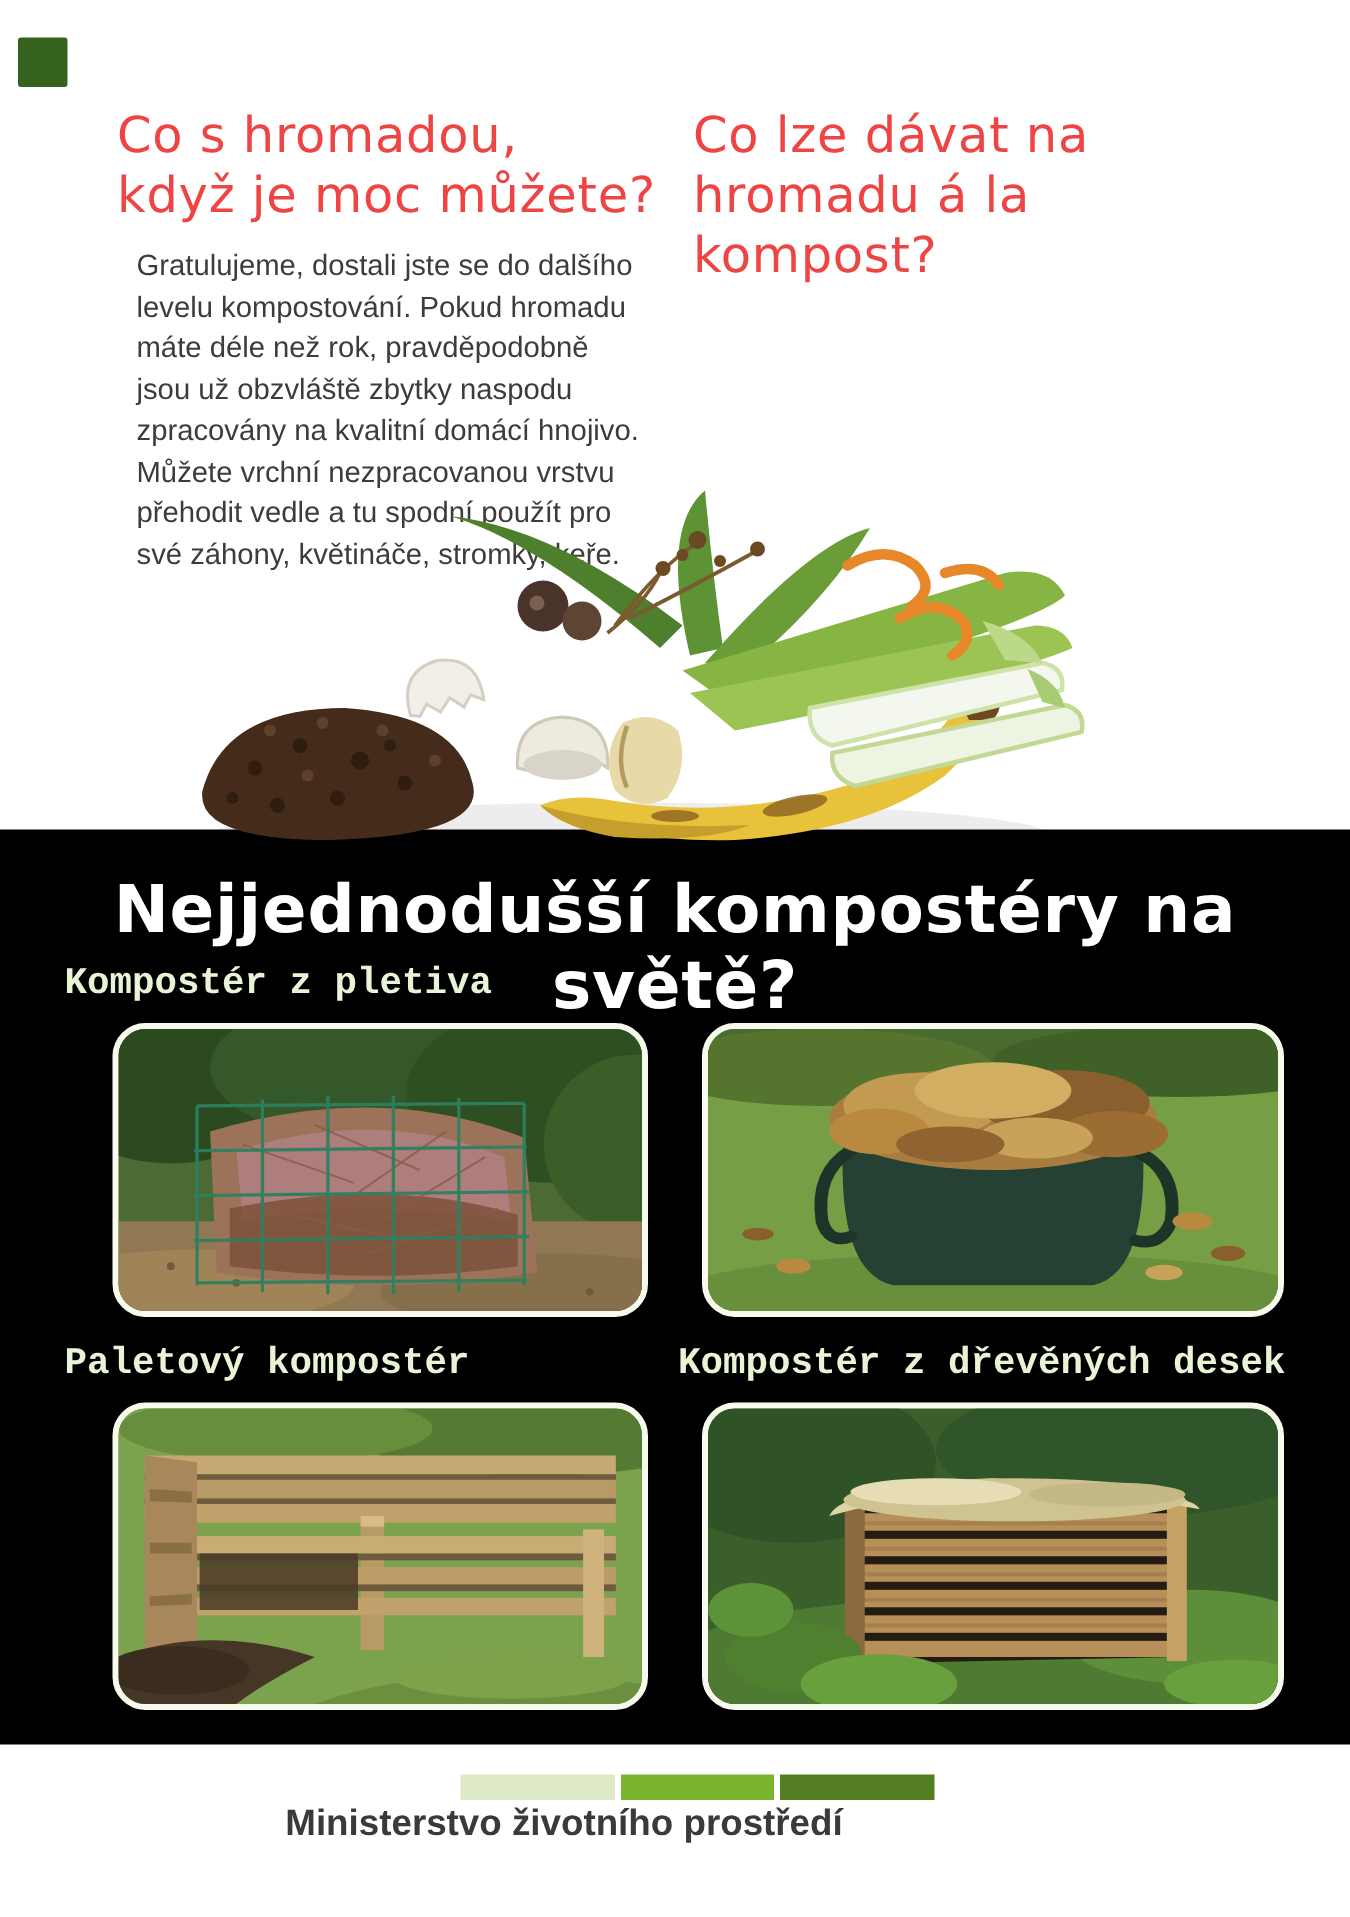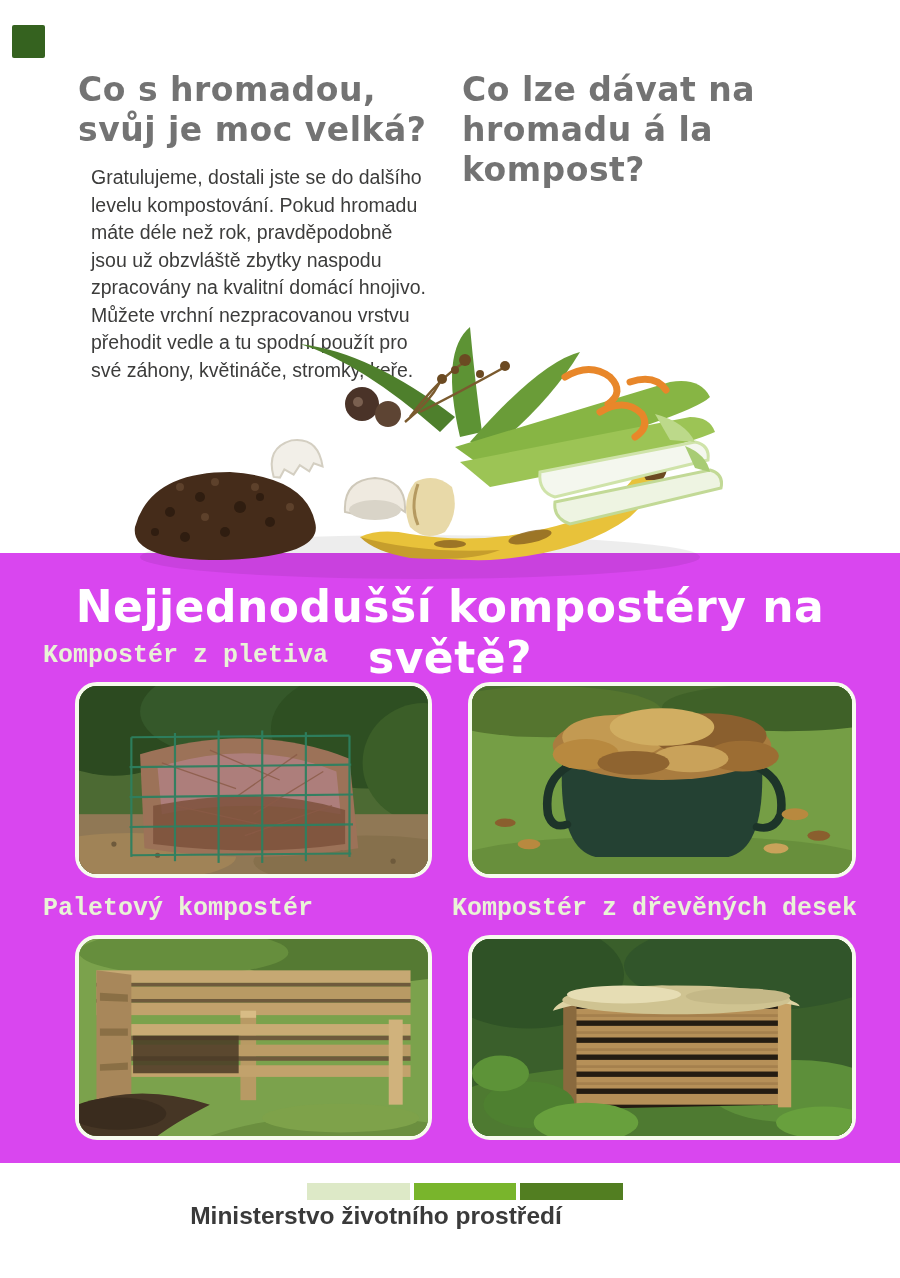--- a/index.html
+++ b/index.html
@@ -17,22 +17,22 @@
     position:absolute;left:12px;top:25px;width:33px;height:33px;
     background:#35621f;border-radius:2px;
   }
 
   
   .col{position:absolute;top:70px;}
   .col-left{left:78px;width:365px;}
   .col-right{left:462px;width:432px;}
   .h-fun{
     font-family:"DejaVu Sans", sans-serif;
-    font-weight:bold;
-    color:#737373;
+    font-weight:normal;
+    color:#ef4444;
     font-size:33px;
     line-height:40px;
     letter-spacing:.5px;
     margin:0 0 14px 0;
   }
   .h-fun span{display:block;}
   .body-text{
     color:#3c3c3b;
     font-size:19.5px;
     line-height:27.5px;
@@ -41,21 +41,21 @@
 
   
   .scraps{
     position:absolute;left:110px;top:322px;width:620px;height:268px;
     z-index:3;
   }
 
   
   .band{
     position:absolute;left:0;top:553px;width:900px;height:610px;
-    background:#d946ef;
+    background:#000000;
     z-index:1;
   }
   .band-title{
     position:absolute;left:0;top:28px;width:100%;
     text-align:center;
     font-family:"DejaVu Sans", sans-serif;
     font-weight:bold;
     color:#ffffff;
     font-size:44px;
     letter-spacing:.5px;
@@ -115,21 +115,21 @@
 </head>
 <body>
 
 <div class="page">
 
   <div class="corner-square"></div>
 
   <div class="col col-left">
     <h2 class="h-fun">
         <span>Co s hromadou,</span>
-        <span>svůj je moc velká?</span>
+        <span>když je moc můžete?</span>
       </h2>
     <p class="body-text">Gratulujeme, dostali jste se do dalšího levelu kompostování. Pokud hromadu máte déle než rok, pravděpodobně jsou už obzvláště zbytky naspodu zpracovány na kvalitní domácí hnojivo. Můžete vrchní nezpracovanou vrstvu přehodit vedle a tu spodní použít pro své záhony, květináče, stromky, keře.</p>
   </div>
 
   <div class="col col-right">
     <h2 class="h-fun">
         <span>Co lze dávat na</span>
         <span>hromadu á la</span>
         <span>kompost?</span>
       </h2>

